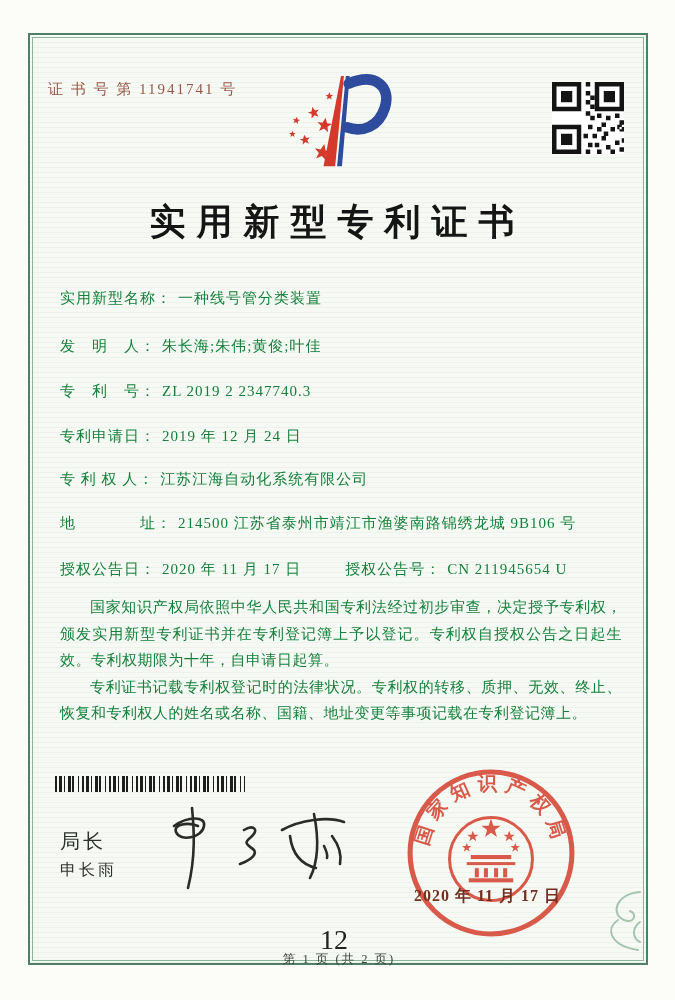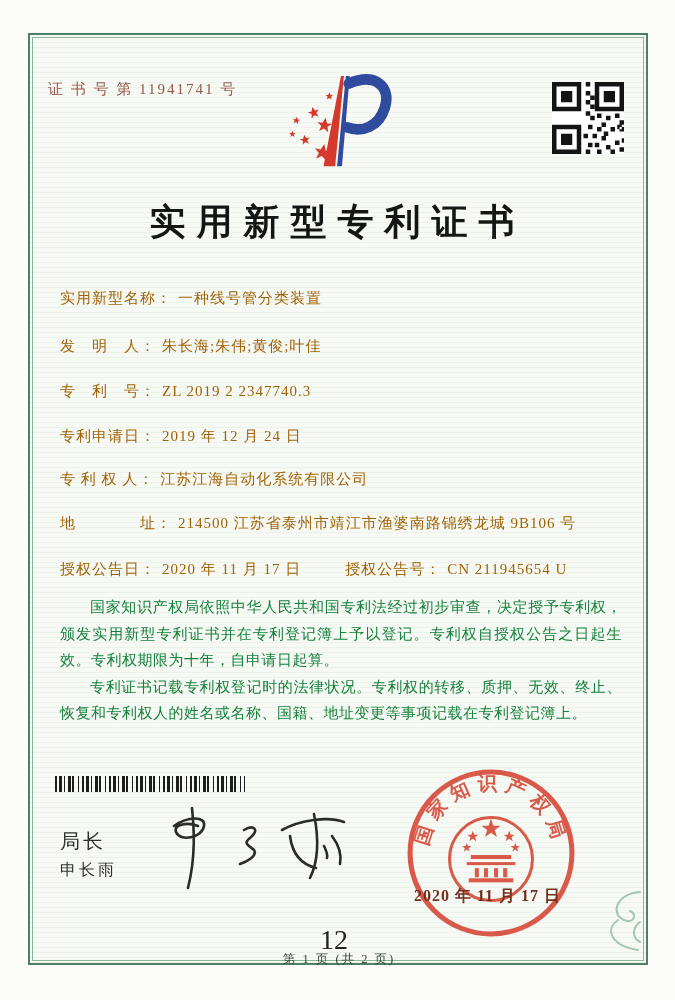--- a/index.html
+++ b/index.html
@@ -23,21 +23,21 @@
     position:absolute;left:48px;top:80px;font-size:15px;letter-spacing:2px;
     color:#96574a;
   }
   .logo{position:absolute;left:283px;top:72px;width:115px;height:102px;}
   .qr{position:absolute;left:552px;top:82px;width:72px;height:72px;}
   .title{
     position:absolute;left:0;top:198px;width:675px;text-align:center;
     font-size:36px;font-weight:bold;color:#151515;letter-spacing:11px;
   }
   .field{
-    position:absolute;left:60px;width:560px;font-size:15px;color:#a16207;
+    position:absolute;left:60px;width:560px;font-size:15px;color:#15803d;
     letter-spacing:1px;white-space:nowrap;
   }
   .field .fval{margin-left:6px;}
   .field .second{margin-left:44px;}
   .paras{
     position:absolute;left:60px;top:594px;width:562px;
   }
   .paras p{
     margin:0;font-size:15px;line-height:26.5px;text-align:justify;
     text-indent:2em;color:#15803d;letter-spacing:0.5px;

